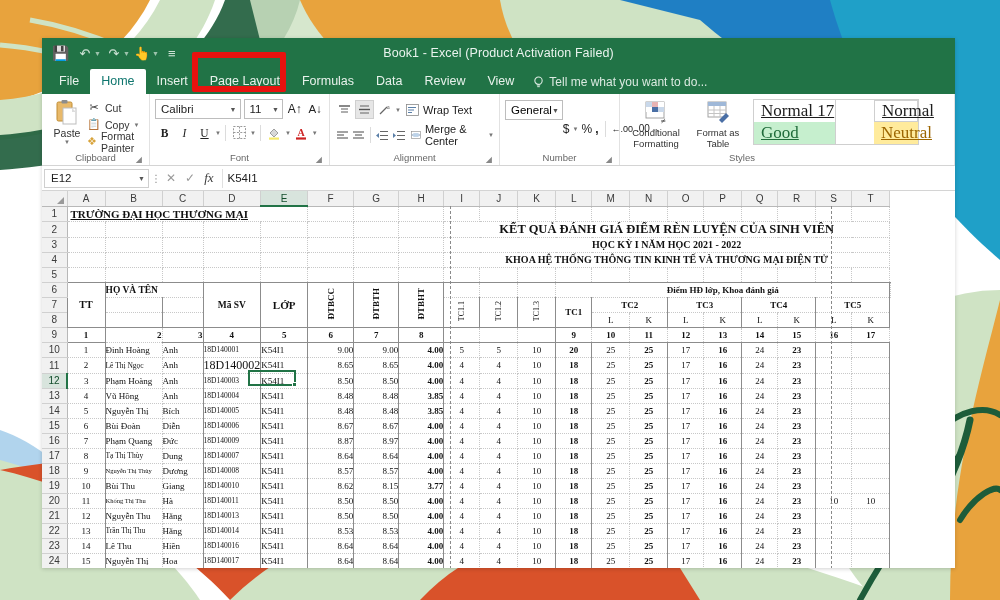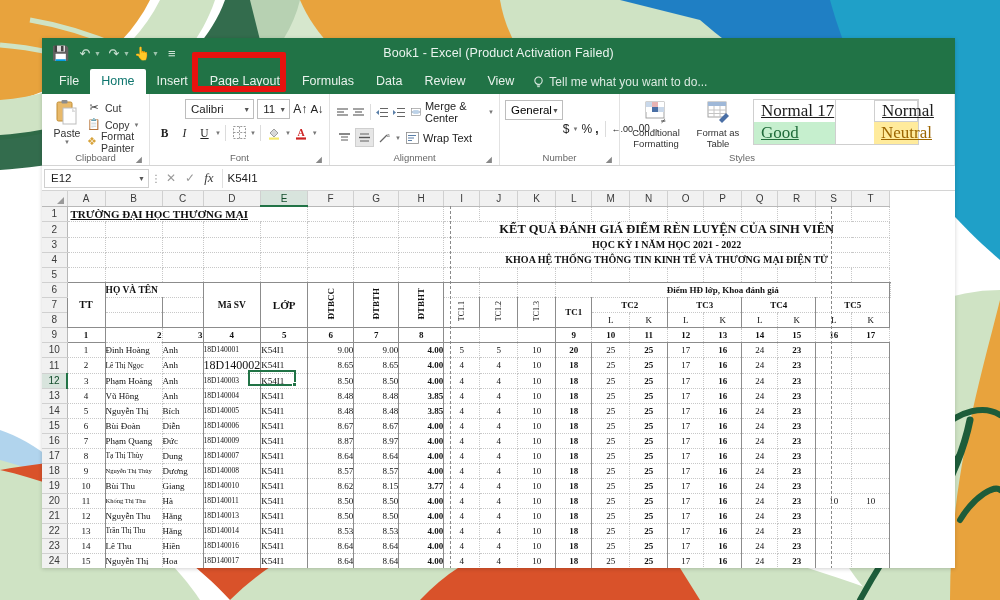--- a/index.html
+++ b/index.html
@@ -81,21 +81,21 @@
   .clipcol .ci .gl { width: 14px; text-align: center; font-size: 11px; }
   .mini-caret { font-size: 6px; color: #777; }
 
   .fontgrp { width: 180px; }
   .fontrow1 { display: flex; align-items: center; gap: 3px; }
   .fontrow2 { display: flex; align-items: center; gap: 1px; margin-top: 4px; }
   .cbox { border: 1px solid #bdbdbd; background: #fff; height: 20px; display: flex;
     align-items: center; padding: 0 3px 0 5px; font-size: 11.5px; color: #222; }
   .cbox .cv { flex: 1; white-space: nowrap; overflow: hidden; }
   .cbox .cd { font-size: 7px; color: #555; padding-left: 4px; }
-  .fname { width: 92px; margin-left: 30px; }
+  .fname { width: 92px; }
   .fsize { width: 42px; }
   .ftool { width: 19px; height: 19px; display: flex; align-items: center; justify-content: center;
     font-size: 11.5px; color: #222; }
   .ftool.big { font-size: 12px; }
   .sep { width: 1px; height: 16px; background: #dcdcdc; margin: 0 3px; }
 
   .aligngrp { width: 170px; }
   .alrow { display: flex; align-items: center; gap: 1px; }
   .alrow + .alrow { margin-top: 4px; }
   .albtn { width: 19px; height: 19px; display: flex; align-items: center; justify-content: center; }
@@ -335,20 +335,50 @@
         <span>Font</span>
         <span class="dlg">◢</span>
       </div>
     </div>
 
     <div class="group aligngrp">
       <div class="gbody" style="flex-direction:column;align-items:stretch;padding-top:3px">
         <div class="alrow">
           <div class="albtn">
             <svg width="13" height="11" viewBox="0 0 13 11">
+                <line x1="1" y1="2" x2="12" y2="2" stroke="#555" stroke-width="1.4"></line>
+                <line x1="3" y1="5" x2="10" y2="5" stroke="#777" stroke-width="1.2"></line>
+                <line x1="3" y1="8" x2="10" y2="8" stroke="#777" stroke-width="1.2"></line>
+              </svg>
+          </div>
+          <div class="albtn sel">
+            <svg width="13" height="11" viewBox="0 0 13 11">
+                <line x1="2" y1="2" x2="11" y2="2" stroke="#777" stroke-width="1.2"></line>
+                <line x1="1" y1="5.5" x2="12" y2="5.5" stroke="#555" stroke-width="1.4"></line>
+                <line x1="2" y1="9" x2="11" y2="9" stroke="#777" stroke-width="1.2"></line>
+              </svg>
+          </div>
+          <div class="albtn">
+            <svg width="14" height="12" viewBox="0 0 14 12">
+                <path d="M2,10 L9,3" stroke="#666" stroke-width="1.3"></path>
+                <text x="9" y="5" font-size="6" fill="#444" font-family="Liberation Serif, serif">a</text>
+              </svg>
+          </div>
+          <span class="mini-caret">▼</span>
+          <div class="wraptxt">
+            <svg width="13" height="12" viewBox="0 0 13 12">
+                <rect x="0.5" y="0.5" width="12" height="11" fill="none" stroke="#8a8a8a" stroke-width="0.8"></rect>
+                <path d="M2,3.5 L10,3.5 M2,6 L8,6 M2,8.5 L6,8.5" stroke="#5a7fa8" stroke-width="1.1"></path>
+              </svg>
+            <span>Wrap Text</span>
+          </div>
+        </div>
+        <div class="alrow">
+          <div class="albtn">
+            <svg width="13" height="11" viewBox="0 0 13 11">
                 <line x1="1" y1="2" x2="12" y2="2" stroke="#666" stroke-width="1.2"></line>
                 <line x1="1" y1="5" x2="8" y2="5" stroke="#666" stroke-width="1.2"></line>
                 <line x1="1" y1="8" x2="12" y2="8" stroke="#666" stroke-width="1.2"></line>
               </svg>
           </div>
           <div class="albtn">
             <svg width="13" height="11" viewBox="0 0 13 11">
                 <line x1="1" y1="2" x2="12" y2="2" stroke="#666" stroke-width="1.2"></line>
                 <line x1="3" y1="5" x2="10" y2="5" stroke="#666" stroke-width="1.2"></line>
                 <line x1="1" y1="8" x2="12" y2="8" stroke="#666" stroke-width="1.2"></line>
@@ -368,50 +398,20 @@
               </svg>
           </div>
           <div class="wraptxt">
             <svg width="13" height="12" viewBox="0 0 13 12">
                 <rect x="0.5" y="1.5" width="12" height="9" fill="none" stroke="#8a8a8a" stroke-width="0.8"></rect>
                 <rect x="3" y="3.5" width="7" height="5" fill="#bcd2e8"></rect>
                 <path d="M1,6 L3,6 M10,6 L12,6" stroke="#5a7fa8" stroke-width="1.1"></path>
               </svg>
             <span>Merge &amp; Center</span>
             <span class="mini-caret">▼</span>
-          </div>
-        </div>
-        <div class="alrow">
-          <div class="albtn">
-            <svg width="13" height="11" viewBox="0 0 13 11">
-                <line x1="1" y1="2" x2="12" y2="2" stroke="#555" stroke-width="1.4"></line>
-                <line x1="3" y1="5" x2="10" y2="5" stroke="#777" stroke-width="1.2"></line>
-                <line x1="3" y1="8" x2="10" y2="8" stroke="#777" stroke-width="1.2"></line>
-              </svg>
-          </div>
-          <div class="albtn sel">
-            <svg width="13" height="11" viewBox="0 0 13 11">
-                <line x1="2" y1="2" x2="11" y2="2" stroke="#777" stroke-width="1.2"></line>
-                <line x1="1" y1="5.5" x2="12" y2="5.5" stroke="#555" stroke-width="1.4"></line>
-                <line x1="2" y1="9" x2="11" y2="9" stroke="#777" stroke-width="1.2"></line>
-              </svg>
-          </div>
-          <div class="albtn">
-            <svg width="14" height="12" viewBox="0 0 14 12">
-                <path d="M2,10 L9,3" stroke="#666" stroke-width="1.3"></path>
-                <text x="9" y="5" font-size="6" fill="#444" font-family="Liberation Serif, serif">a</text>
-              </svg>
-          </div>
-          <span class="mini-caret">▼</span>
-          <div class="wraptxt">
-            <svg width="13" height="12" viewBox="0 0 13 12">
-                <rect x="0.5" y="0.5" width="12" height="11" fill="none" stroke="#8a8a8a" stroke-width="0.8"></rect>
-                <path d="M2,3.5 L10,3.5 M2,6 L8,6 M2,8.5 L6,8.5" stroke="#5a7fa8" stroke-width="1.1"></path>
-              </svg>
-            <span>Wrap Text</span>
           </div>
         </div>
       </div>
       <div class="glabel">
         <span>Alignment</span>
         <span class="dlg">◢</span>
       </div>
     </div>
 
     <div class="group numgrp">

